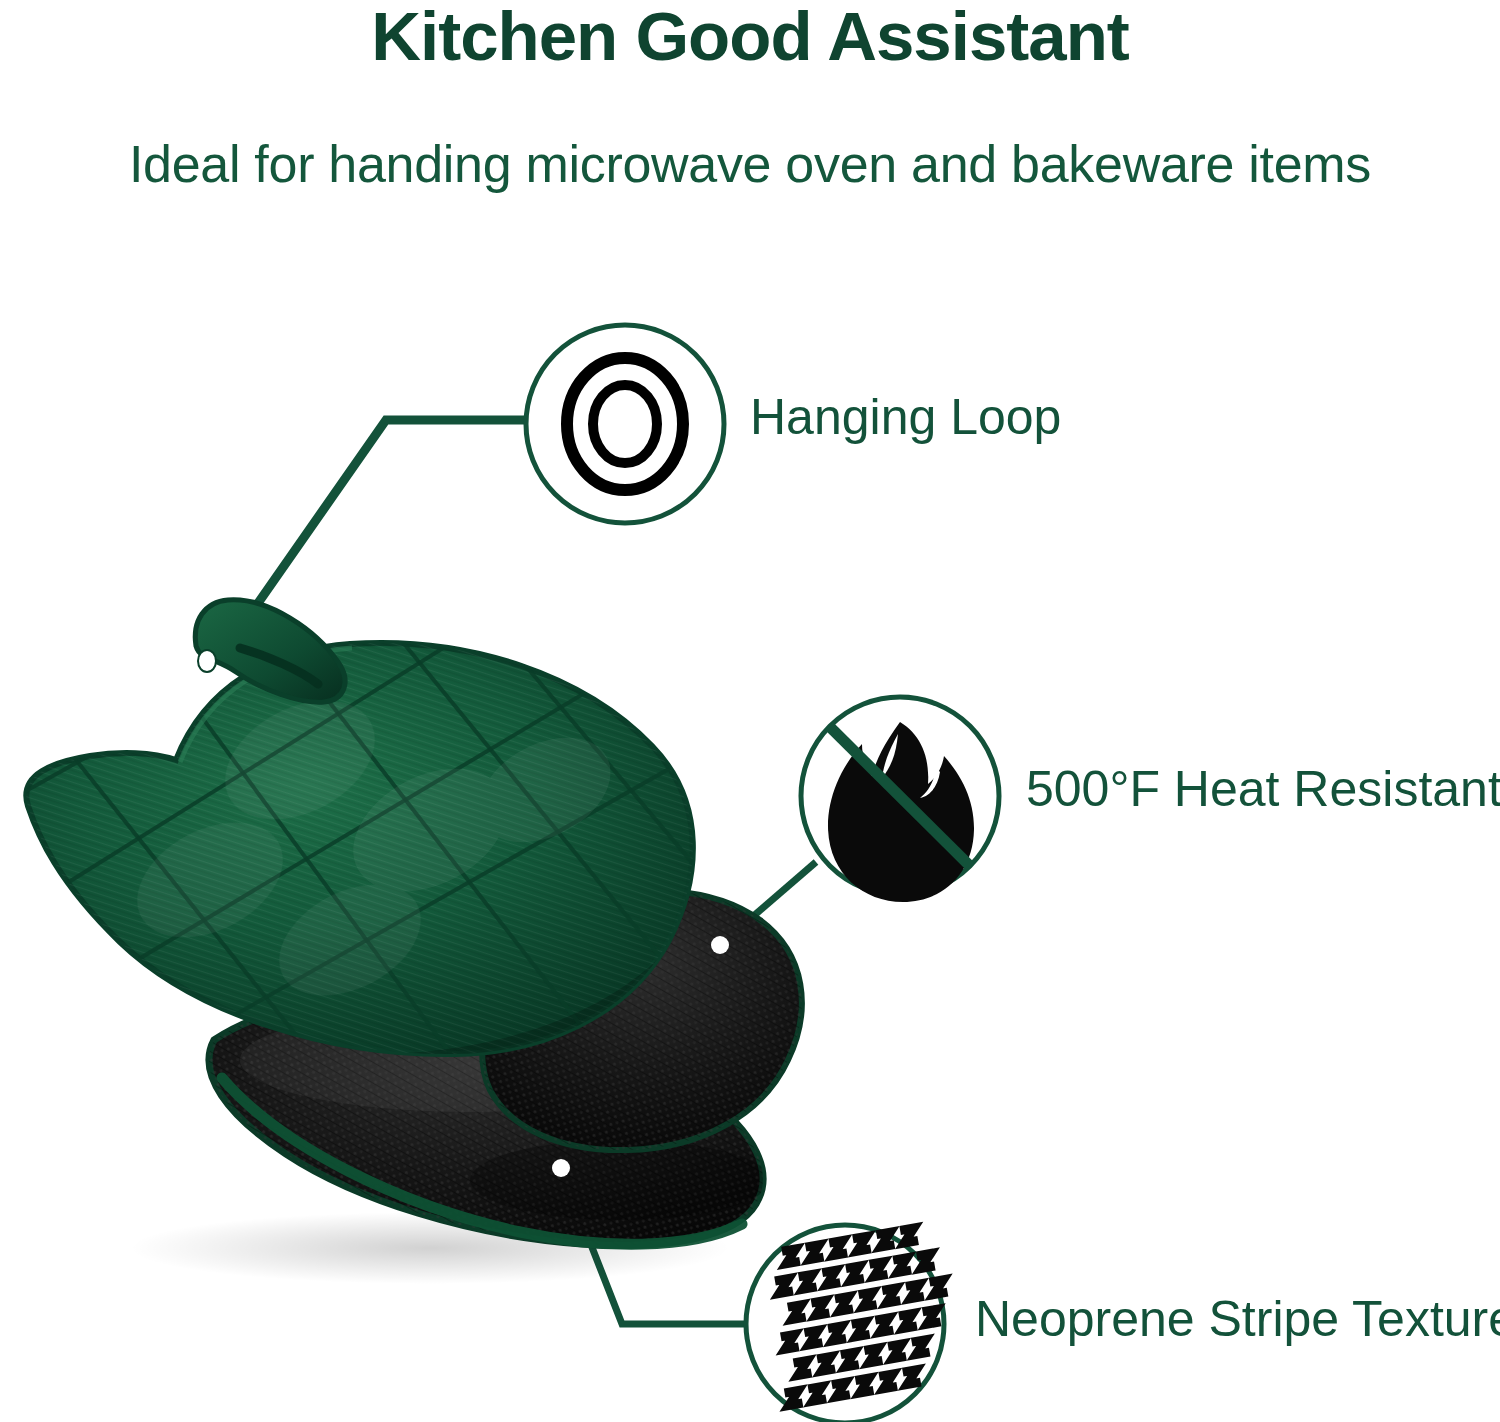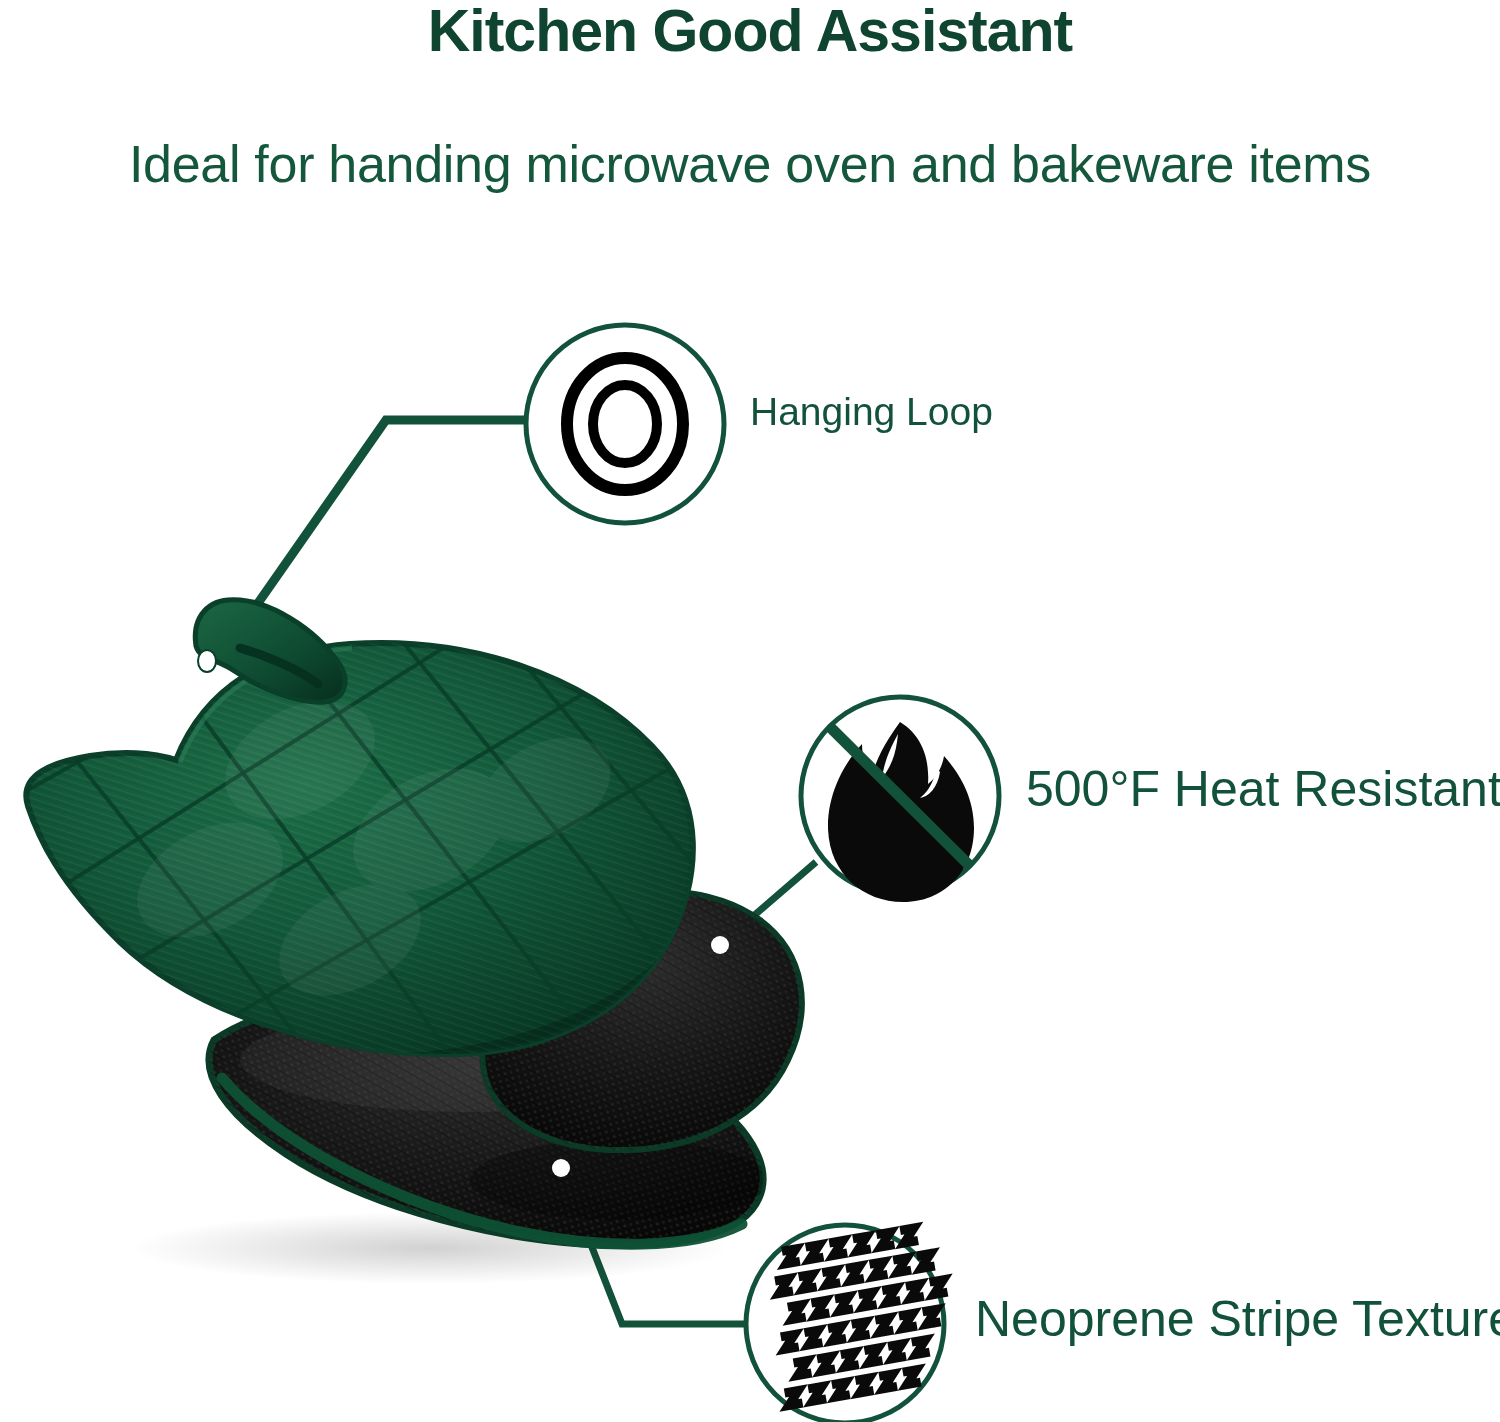--- a/index.html
+++ b/index.html
@@ -25,21 +25,21 @@
     left: 0;
     top: 0;
     width: 1500px;
     text-align: center;
   }
   #title {
     position: absolute;
     left: 0;
     top: 2px;
     width: 1500px;
-    font-size: 59px;
+    font-size: 69px;
     font-weight: bold;
     letter-spacing: -1px;
     color: #0F4430;
     line-height: 1.0;
     font-family: "Liberation Sans", sans-serif;
     white-space: nowrap;
   }
   #subtitle {
     position: absolute;
     left: 0;
@@ -65,21 +65,21 @@
 
   
   .callout-label {
     position: absolute;
     color: #13523A;
     font-family: "Liberation Sans", sans-serif;
     font-weight: normal;
     line-height: 1.0;
     white-space: nowrap;
   }
-  #label-loop   { left: 750px;  top: 392px;  font-size: 39px; }
+  #label-loop   { left: 750px;  top: 392px;  font-size: 50px; }
   #label-heat   { left: 1026px; top: 764px;  font-size: 50px; }
   #label-neo    { left: 975px;  top: 1294px; font-size: 50px; }
 </style>
 </head>
 <body>
 
 <div id="page">
 
   <div id="heading">
     <div id="title">Kitchen Good Assistant</div>

